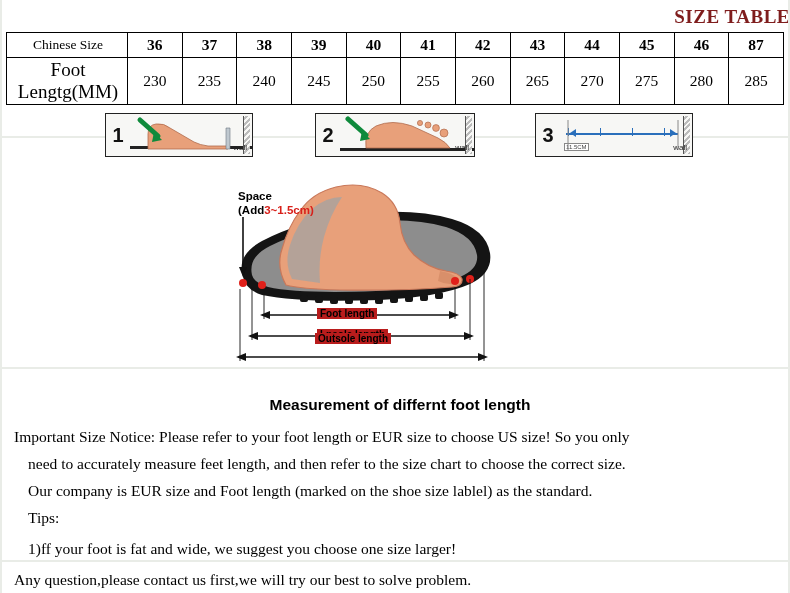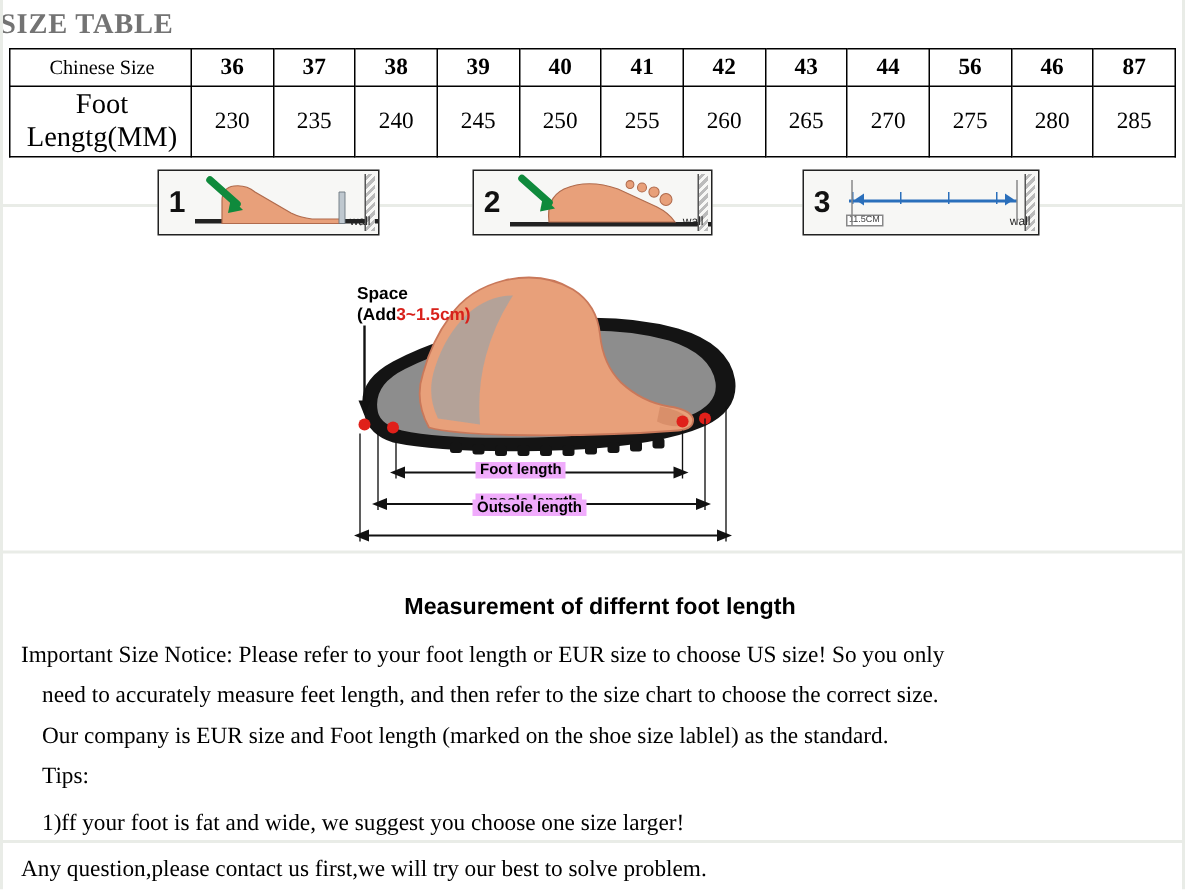--- a/index.html
+++ b/index.html
@@ -18,22 +18,22 @@
 
   .page {
     position: relative;
     width: 790px;
     height: 593px;
     box-sizing: border-box;
   }
 
   
   .title {
-    text-align: left;
-    color: #737373;
+    text-align: right;
+    color: #7f1d1d;
     font-weight: bold;
     font-size: 19px;
     letter-spacing: 0.5px;
     padding: 6px 0 4px 0;
     font-family: "Liberation Serif", serif;
   }
 
   
   .size-table {
     width: 778px;
@@ -166,21 +166,21 @@
     line-height: 14px;
   }
   .space-label .red {
     color: #d8201a;
   }
   .meas-label {
     position: absolute;
     font-family: "Liberation Sans", sans-serif;
     font-size: 10px;
     font-weight: bold;
-    background: #f0abfc;
+    background: #b91c1c;
     padding: 0 3px;
   }
 
   
   .caption {
     text-align: center;
     font-family: "Liberation Sans", sans-serif;
     font-weight: bold;
     font-size: 15.5px;
     margin-top: 19px;
@@ -232,21 +232,21 @@
       <td class="rowhead">Chinese Size</td>
       <td>36</td>
       <td>37</td>
       <td>38</td>
       <td>39</td>
       <td>40</td>
       <td>41</td>
       <td>42</td>
       <td>43</td>
       <td>44</td>
-      <td>56</td>
+      <td>45</td>
       <td>46</td>
       <td>87</td>
     </tr>
     <tr class="r2">
       <td class="rowhead">Foot Lengtg(MM)</td>
       <td>230</td>
       <td>235</td>
       <td>240</td>
       <td>245</td>
       <td>250</td>

